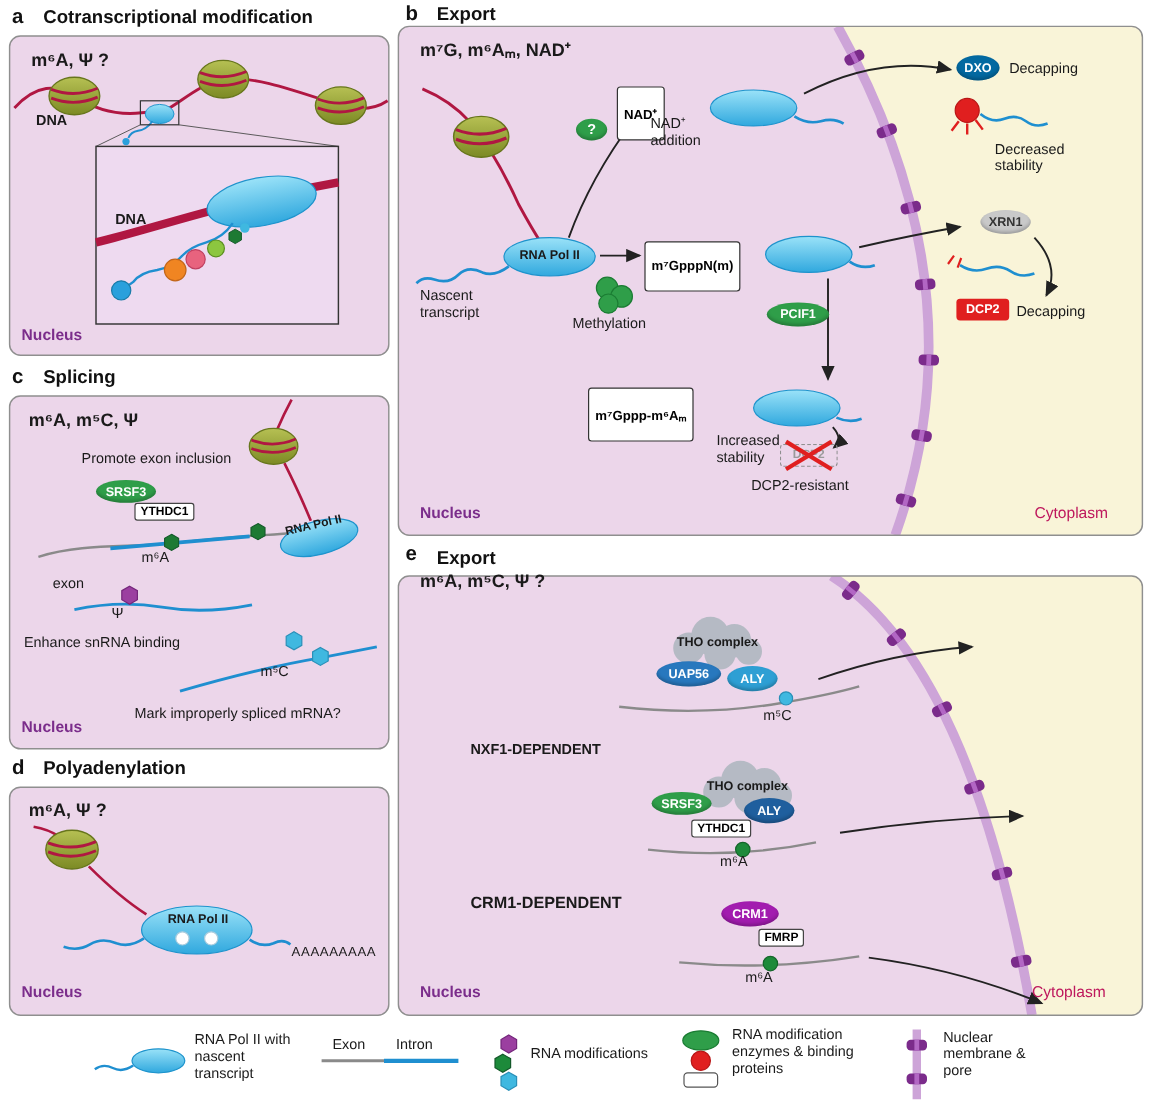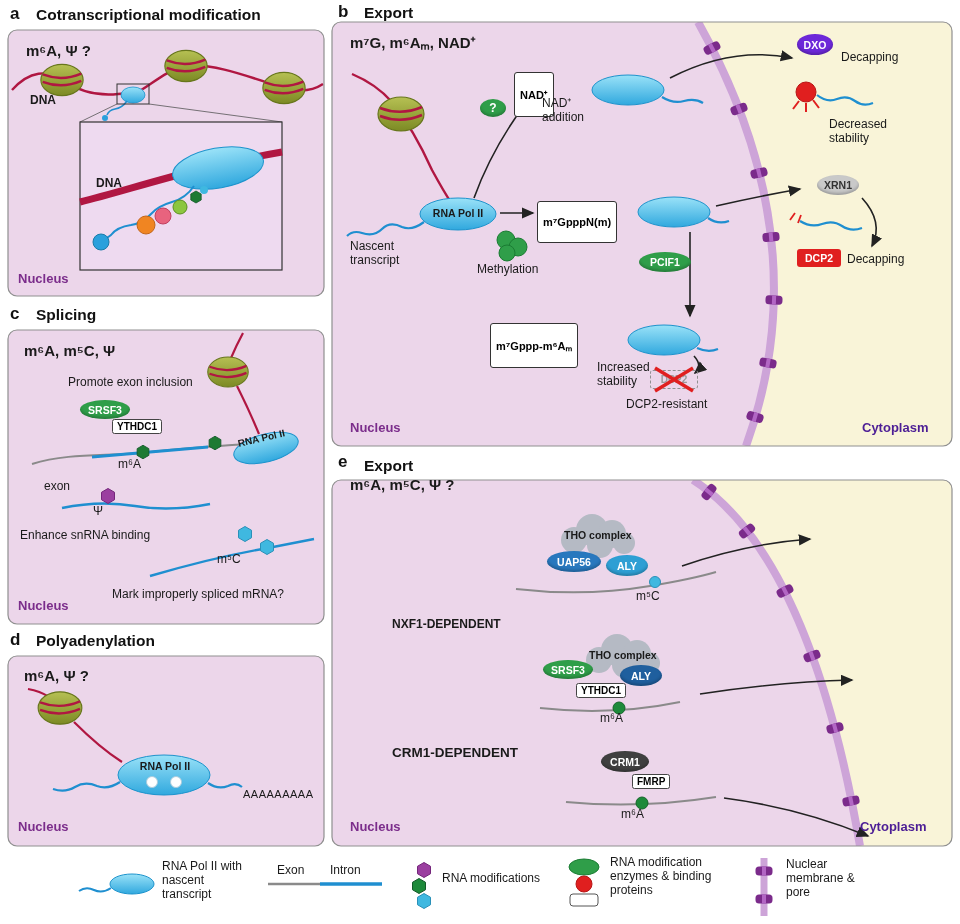--- a/index.html
+++ b/index.html
@@ -9,21 +9,21 @@
   .t{position:absolute;z-index:2;color:#1a1a1a;line-height:1.18}
   .letter{font-size:17px;font-weight:bold;color:#111}
   .title{font-size:15.5px;font-weight:bold;color:#111}
   .mods{font-size:15px;font-weight:bold}
   .lb{font-size:12px}
   .sm{font-size:10.5px}
   .b6{font-weight:600}
   .b7{font-weight:bold}
   .ctr{text-align:center}
   .nucl{font-size:13px;font-weight:bold;color:#7b2d8b}
-  .cytl{font-size:13px;font-weight:bold;color:#4c1d95}
+  .cytl{font-size:13px;font-weight:normal;color:#be185d}
   .oval{position:absolute;z-index:2;border-radius:50%;display:flex;align-items:center;
         justify-content:center;color:#fff;font-weight:bold;font-size:10.5px;
         box-shadow:inset 0 -2px 3px rgba(0,0,0,.22)}
   .boxl{position:absolute;z-index:2;background:#fff;border:1.3px solid #333;border-radius:3px;
         font-size:11px;font-weight:bold;padding:14px 5px;white-space:nowrap}
   .wbox{position:absolute;z-index:2;background:#fff;border:1px solid #444;border-radius:2.5px;
         font-size:10px;font-weight:bold;padding:1px 4px;white-space:nowrap}
   .redbox{position:absolute;z-index:2;background:#e01f1f;border-radius:3px;color:#fff;
         font-weight:bold;font-size:10.5px;display:flex;align-items:center;justify-content:center}
   .dash{position:absolute;z-index:2;border:1.6px dashed #909090;border-radius:3px;color:#9a9a9a;
@@ -249,21 +249,21 @@
 <div class="boxl" style="left:490px;top:323px">m⁷Gppp-m⁶Aₘ</div>
 <div class="t lb" style="left:597px;top:360px;width:74px">Increased stability</div>
 <div class="dash" style="left:650px;top:370px;width:46px;height:17px">
   <span>DCP2</span>
   <svg style="position:absolute;left:-6px;top:-7px" width="58" height="31" viewBox="0 0 58 31">
     <line x1="10" y1="4" x2="48" y2="27" stroke="#e01f1f" stroke-width="3.5"></line>
     <line x1="48" y1="4" x2="10" y2="27" stroke="#e01f1f" stroke-width="3.5"></line>
   </svg>
 </div>
 <div class="t lb" style="left:626px;top:397px">DCP2-resistant</div>
-<div class="oval" style="left:797px;top:34px;width:36px;height:21px;background:#6d28d9">DXO</div>
+<div class="oval" style="left:797px;top:46px;width:36px;height:21px;background:#0369a1">DXO</div>
 <div class="t lb" style="left:841px;top:50px">Decapping</div>
 <div class="t lb" style="left:829px;top:117px;width:74px">Decreased stability</div>
 <div class="oval" style="left:817px;top:175px;width:42px;height:20px;background:#c9c9c9;color:#333">XRN1</div>
 <div class="redbox" style="left:797px;top:249px;width:44px;height:18px">DCP2</div>
 <div class="t lb" style="left:847px;top:252px">Decapping</div>
 <div class="t nucl" style="left:350px;top:420px">Nucleus</div>
 <div class="t cytl" style="left:862px;top:420px">Cytoplasm</div>
 
 <div class="t mods" style="left:24px;top:342px">m⁶A, m⁵C, Ψ</div>
 <div class="t lb" style="left:68px;top:375px">Promote exon inclusion</div>
@@ -288,21 +288,21 @@
 <div class="oval" style="left:547px;top:551px;width:54px;height:21px;background:#2878be">UAP56</div>
 <div class="oval" style="left:606px;top:555px;width:42px;height:21px;background:#2e9fd4">ALY</div>
 <div class="t lb" style="left:636px;top:589px">m⁵C</div>
 <div class="t b7" style="left:392px;top:617px;font-size:12px">NXF1-DEPENDENT</div>
 <div class="t sm b7" style="left:589px;top:649px">THO complex</div>
 <div class="oval" style="left:543px;top:660px;width:50px;height:19px;background:#2f9e49">SRSF3</div>
 <div class="oval" style="left:620px;top:665px;width:42px;height:21px;background:#1f5f9e">ALY</div>
 <div class="wbox" style="left:576px;top:683px">YTHDC1</div>
 <div class="t lb" style="left:600px;top:711px">m⁶A</div>
 <div class="t b7" style="left:392px;top:745px;font-size:13.5px">CRM1-DEPENDENT</div>
-<div class="oval" style="left:601px;top:751px;width:48px;height:21px;background:#404040">CRM1</div>
+<div class="oval" style="left:601px;top:751px;width:48px;height:21px;background:#a21caf">CRM1</div>
 <div class="wbox" style="left:632px;top:774px">FMRP</div>
 <div class="t lb" style="left:621px;top:807px">m⁶A</div>
 <div class="t nucl" style="left:350px;top:819px">Nucleus</div>
 <div class="t cytl" style="left:860px;top:819px">Cytoplasm</div>
 
 <div class="t lb" style="left:162px;top:859px;width:84px">RNA Pol II with nascent transcript</div>
 <div class="t lb" style="left:277px;top:863px">Exon</div>
 <div class="t lb" style="left:330px;top:863px">Intron</div>
 <div class="t lb" style="left:442px;top:871px;width:120px">RNA modifications</div>
 <div class="t lb" style="left:610px;top:855px;width:132px">RNA modification enzymes &amp; binding proteins</div>

